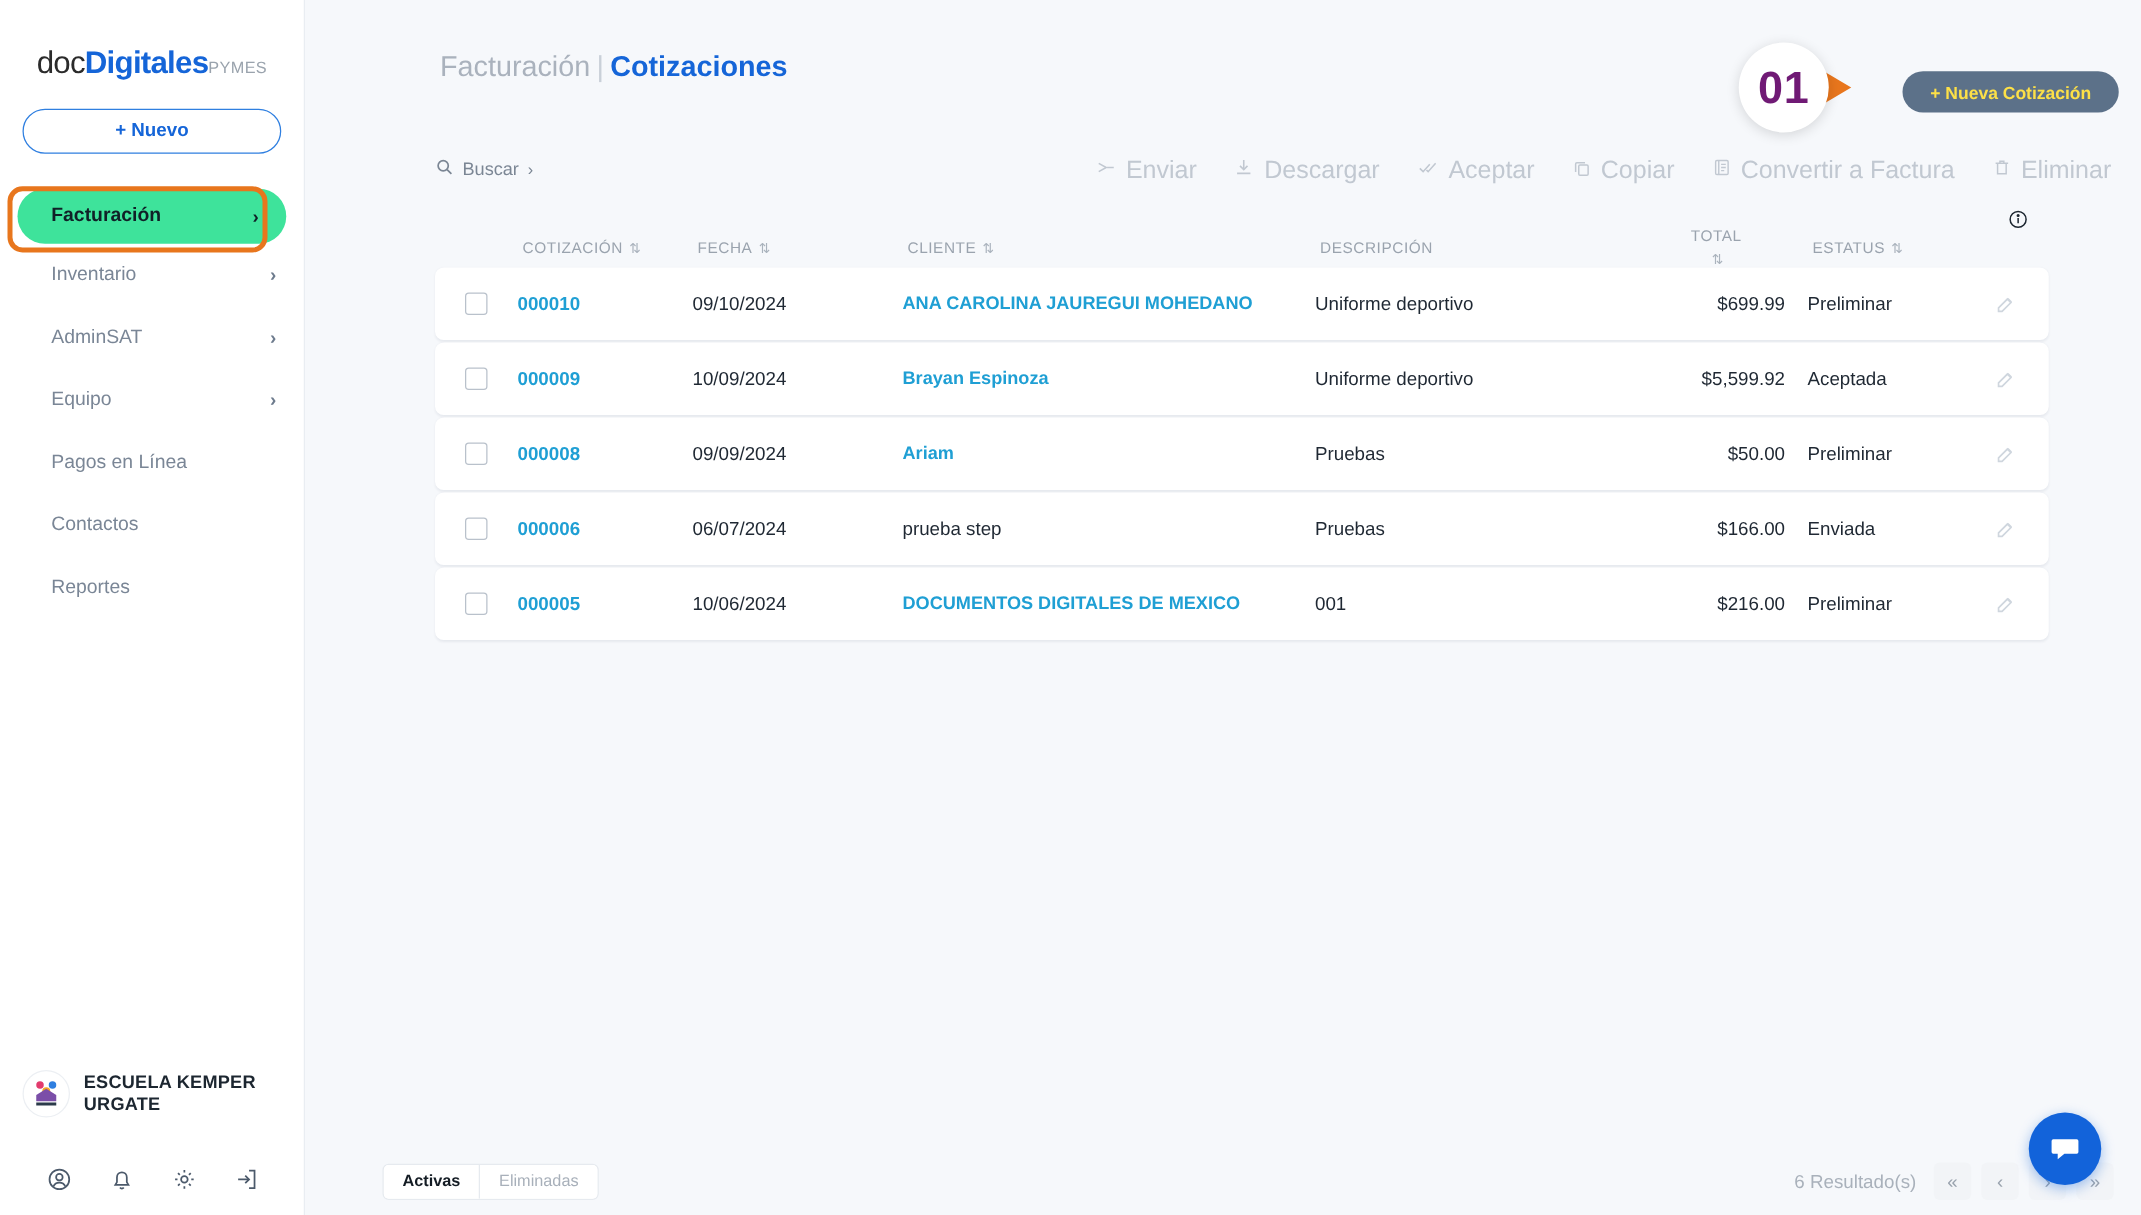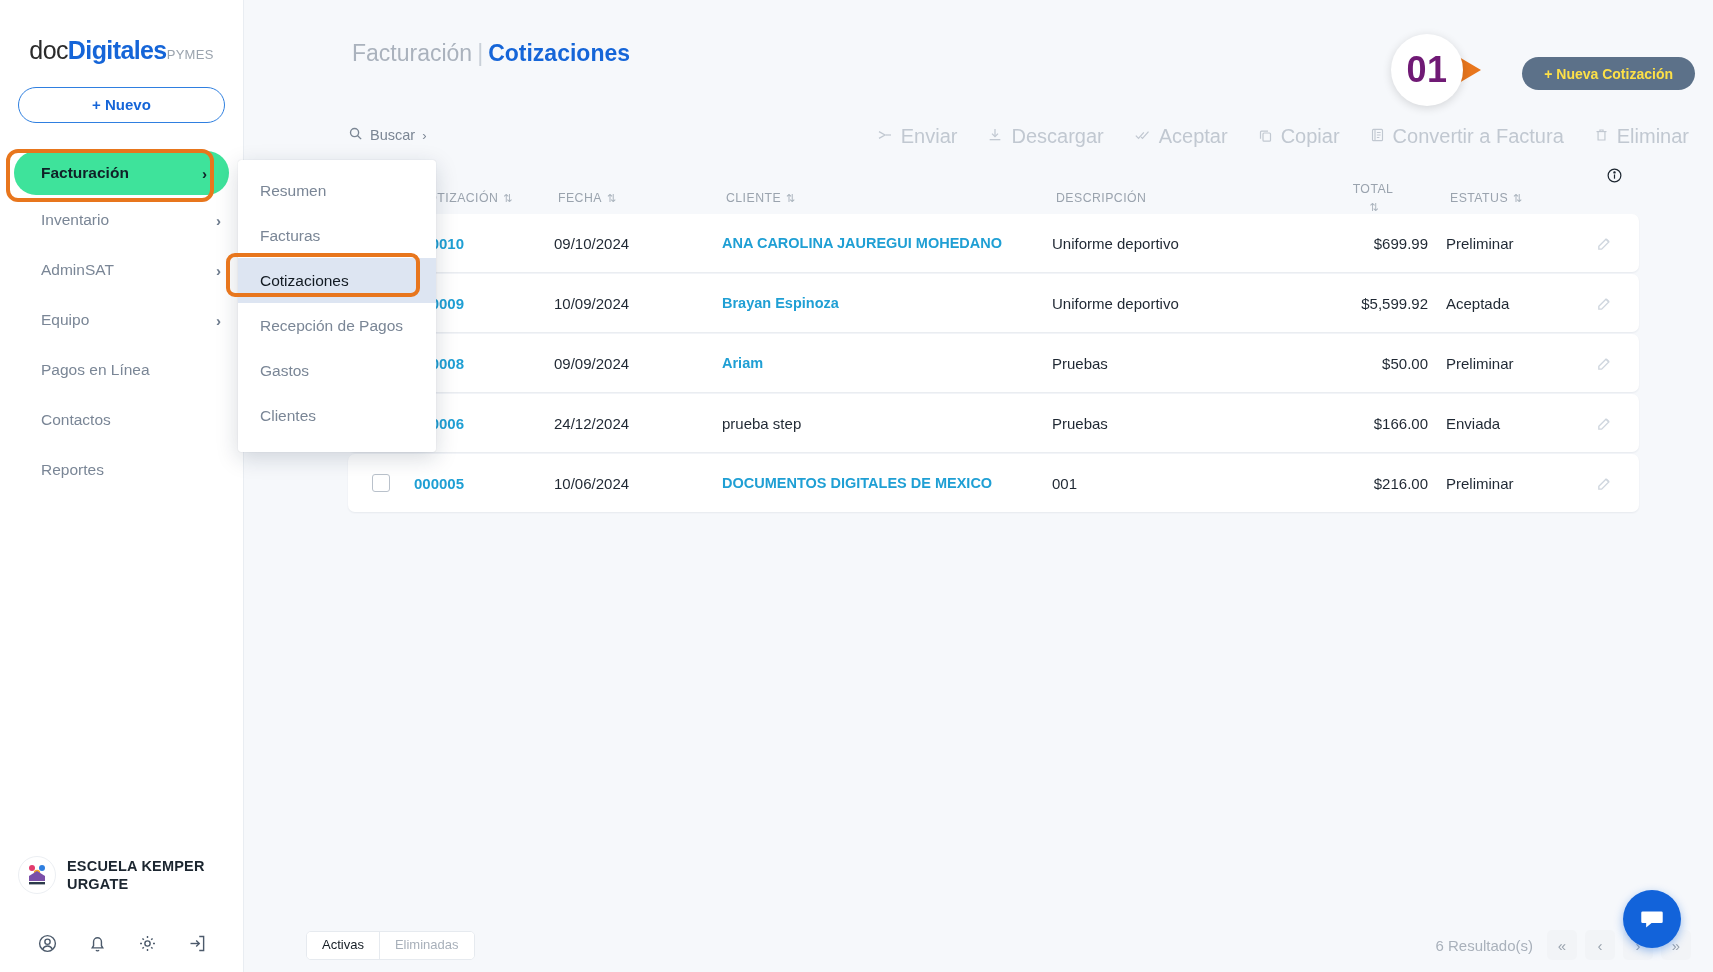--- a/index.html
+++ b/index.html
@@ -135,21 +135,21 @@
   .cell.c-tot { justify-content: flex-end; padding-right: 18px; }
   .pencil { margin-left: auto; margin-right: 26px; color: #cfd6de; cursor: pointer; display: flex; }
 
   
   .bottombar {
     position: absolute; left: 0; bottom: 0; width: 100%; height: 54px;
     display: flex; align-items: center; padding: 0 24px 0 34px;
   }
   .tabs { display: flex; border: 1px solid #e6eaef; border-radius: 5px; overflow: hidden; background:#fff; }
   .tab { padding: 0 15px; height: 27px; line-height: 26px; font-size: 13px; color: #a8b0ba; cursor: pointer; background: #fff; }
-  .tab.sel { color: #141c24; font-weight: 400; border-right: 1px solid #e6eaef; }
+  .tab.sel { color: #141c24; font-weight: 700; border-right: 1px solid #e6eaef; }
   .pager { margin-left: auto; display: flex; align-items: center; gap: 8px; }
   .results { color: #a9b1bb; font-size: 15px; margin-right: 6px; }
   .pgbtn {
     width: 30px; height: 30px; border-radius: 5px; background: #f2f4f7;
     display: flex; align-items: center; justify-content: center;
     color: #9aa3ae; font-size: 15px; cursor: pointer; border: none;
   }
   .fab {
     position: absolute; right: 34px; bottom: 24px; width: 58px; height: 58px;
     border-radius: 50%; background: #1263da; cursor: pointer;
@@ -456,21 +456,21 @@
               </span>
             </div>
           </div>
           <div class="row">
             <div class="cell c-check">
               <span class="cb"></span>
             </div>
             <div class="cell c-num">
               <span class="num-link">000006</span>
             </div>
-            <div class="cell c-date">24/12/2024</div>
+            <div class="cell c-date">06/07/2024</div>
             <div class="cell c-cli">
               <span class="cli-plain">prueba step</span>
             </div>
             <div class="cell c-desc">Pruebas</div>
             <div class="cell c-tot">$166.00</div>
             <div class="cell c-est">Enviada</div>
             <div class="cell c-edit">
               <span class="pencil">
                 <svg width="17" height="17" viewBox="0 0 24 24" fill="none" stroke="#cfd6de" stroke-width="1.9">
                   <path d="M4 20h4l10-10-4-4L4 16v4z"></path>
@@ -519,23 +519,14 @@
       </div>
     </div>
 
     <div class="fab">
       <svg width="28" height="28" viewBox="0 0 24 24">
         <path d="M4 5.5h16a1.2 1.2 0 0 1 1.2 1.2v7.6A1.2 1.2 0 0 1 20 15.5h-8.4L7 19.2v-3.7H4a1.2 1.2 0 0 1-1.2-1.2V6.7A1.2 1.2 0 0 1 4 5.5z" fill="#ffffff"></path>
       </svg>
     </div>
   </section>
 
-  <div class="dropdown">
-    <div class="dd-item">Resumen</div>
-    <div class="dd-item">Facturas</div>
-    <div class="dd-item sel">Cotizaciones</div>
-    <div class="dd-item">Recepción de Pagos</div>
-    <div class="dd-item">Gastos</div>
-    <div class="dd-item">Clientes</div>
-    <div class="dd-highlight"></div>
-  </div>
 
 </div>
 
 </body></html>

